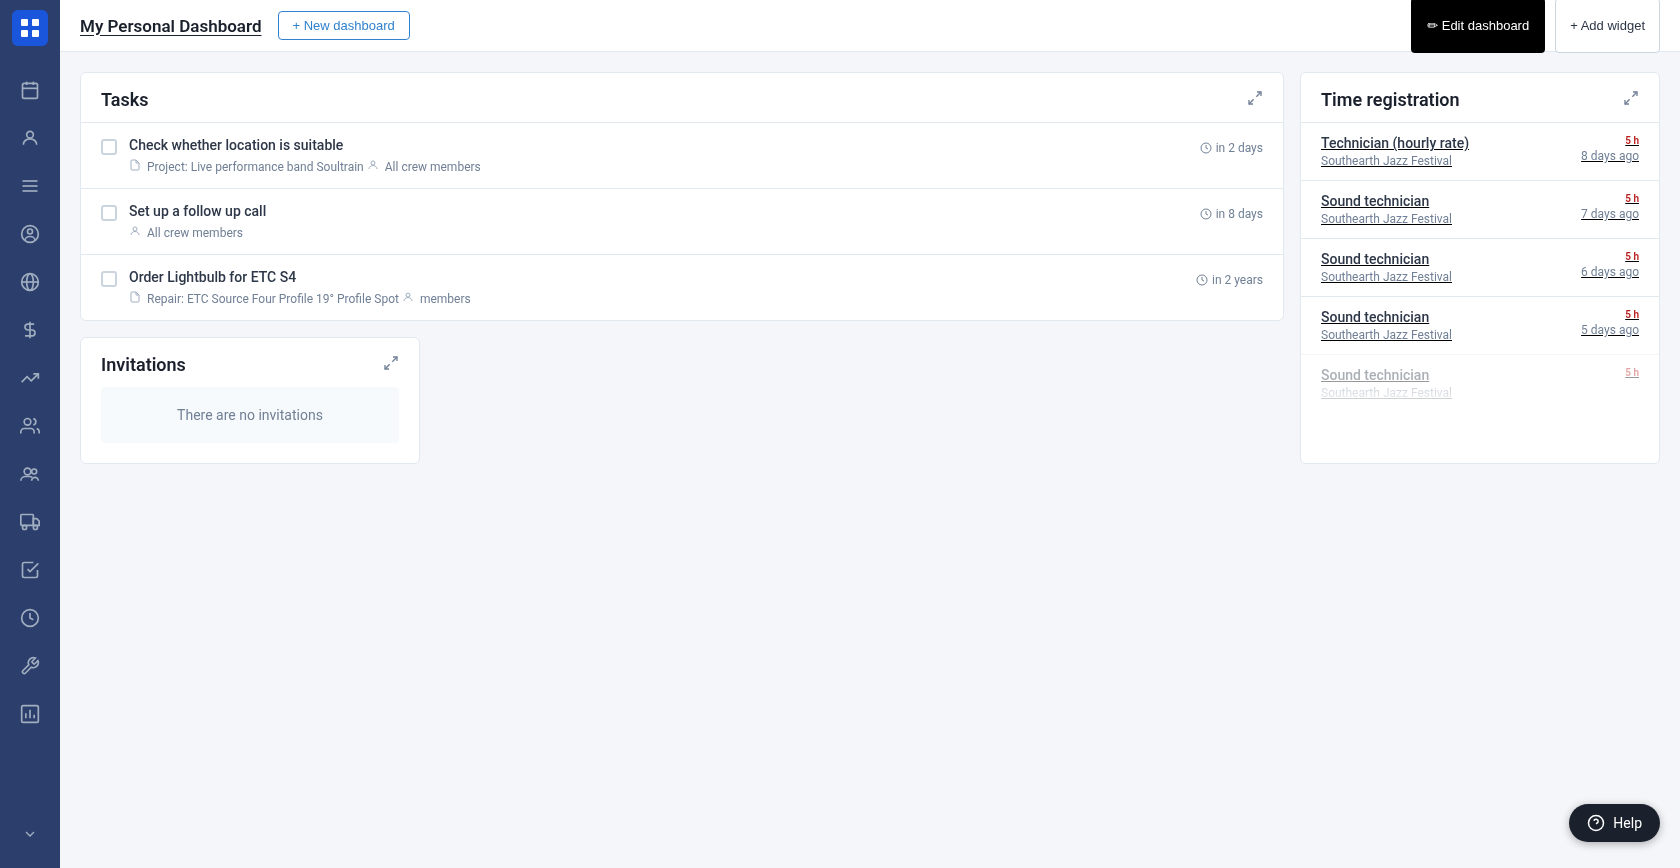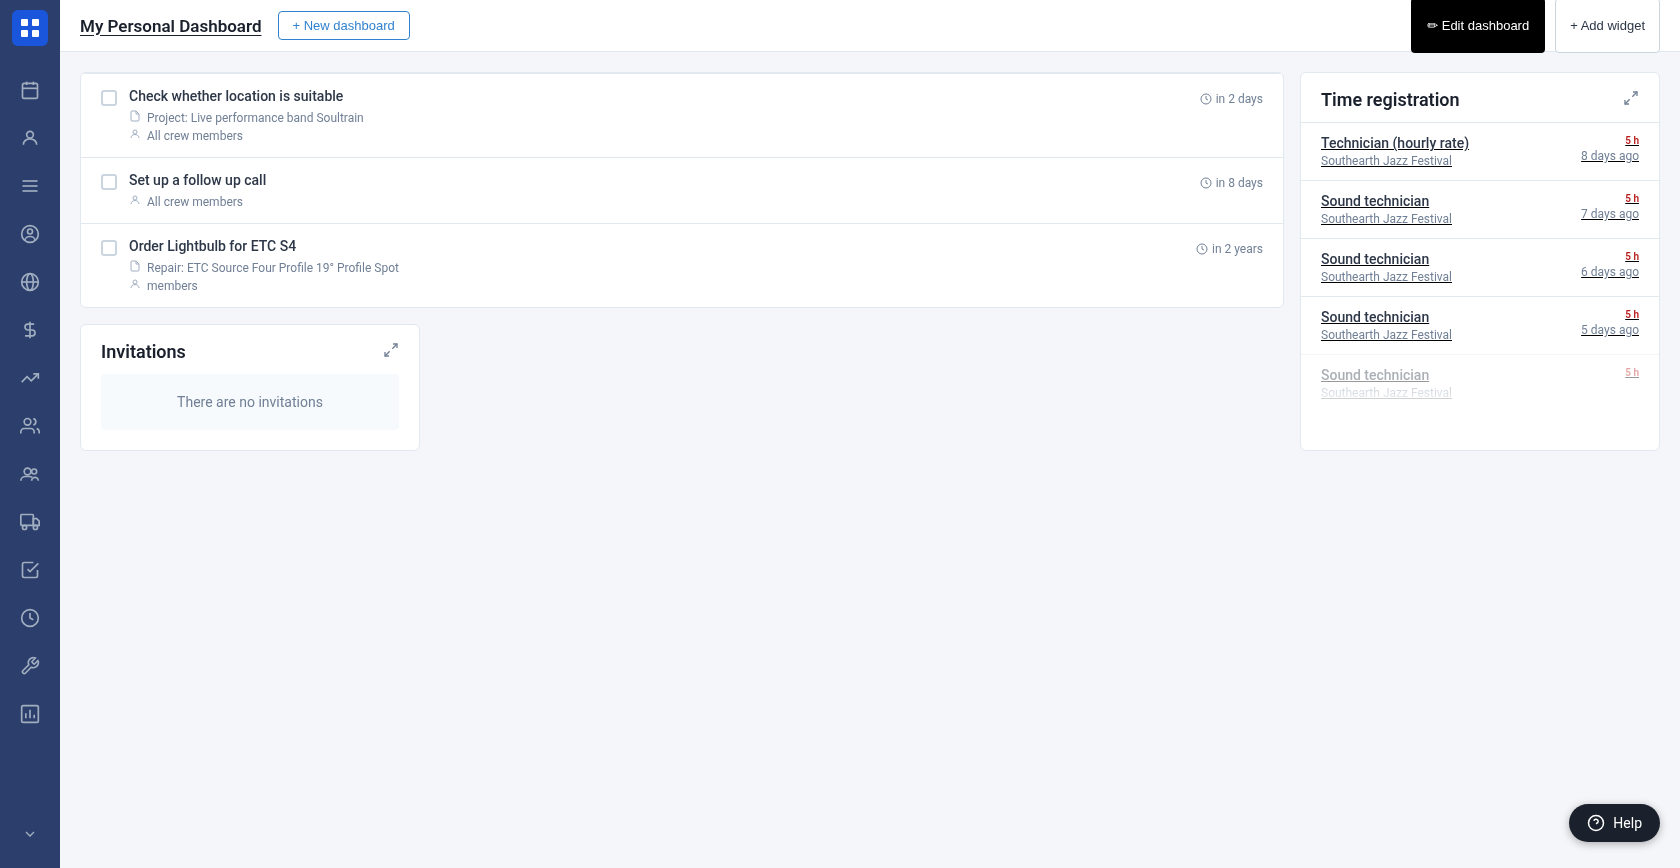--- a/index.html
+++ b/index.html
@@ -156,21 +156,20 @@
     }
     .task-content { flex: 1; }
     .task-title {
       font-size: 14px;
       font-weight: 500;
       color: #2d3748;
       margin-bottom: 6px;
     }
     .task-meta {
       display: flex;
-      flex-direction: column;
       gap: 3px;
     }
     .task-meta-item {
       display: flex;
       align-items: center;
       gap: 6px;
       font-size: 12px;
       color: #718096;
     }
     .task-due {
@@ -403,20 +402,31 @@
     <button class="btn-new-dashboard">+ New dashboard</button>
     <div class="topbar-right">
       <button class="btn-edit-dashboard">✏ Edit dashboard</button>
       <button class="btn-add-widget">+ Add widget</button>
     </div>
   </header>
 
   <div class="content">
 
     <div class="widget-card tasks-widget">
+      <div class="widget-header">
+        <span class="widget-title">Tasks</span>
+        <span class="widget-expand-icon">
+          <svg width="16" height="16" viewBox="0 0 24 24" fill="none" stroke="#718096" stroke-width="2">
+            <polyline points="15 3 21 3 21 9"></polyline>
+              <polyline points="9 21 3 21 3 15"></polyline>
+              <line x1="21" y1="3" x2="14" y2="10"></line>
+              <line x1="3" y1="21" x2="10" y2="14"></line>
+          </svg>
+        </span>
+      </div>
 
       <div class="task-item">
         <div class="task-checkbox"></div>
         <div class="task-content">
           <div class="task-title">Check whether location is suitable</div>
           <div class="task-meta">
             <div class="task-meta-item">
               <span>
                 <svg width="12" height="12" viewBox="0 0 24 24" fill="none" stroke="#a0aec0" stroke-width="2">
                     <path d="M14 2H6a2 2 0 0 0-2 2v16a2 2 0 0 0 2 2h12a2 2 0 0 0 2-2V8z"></path>

